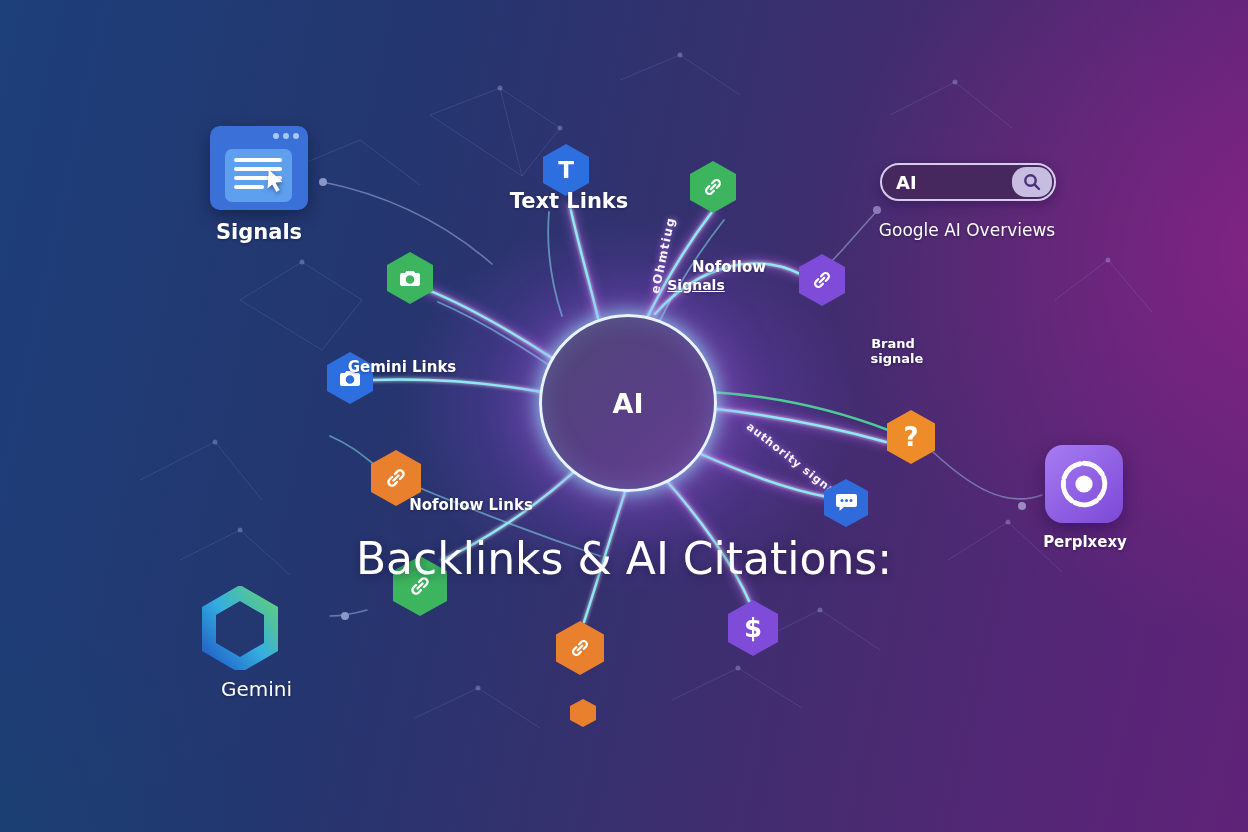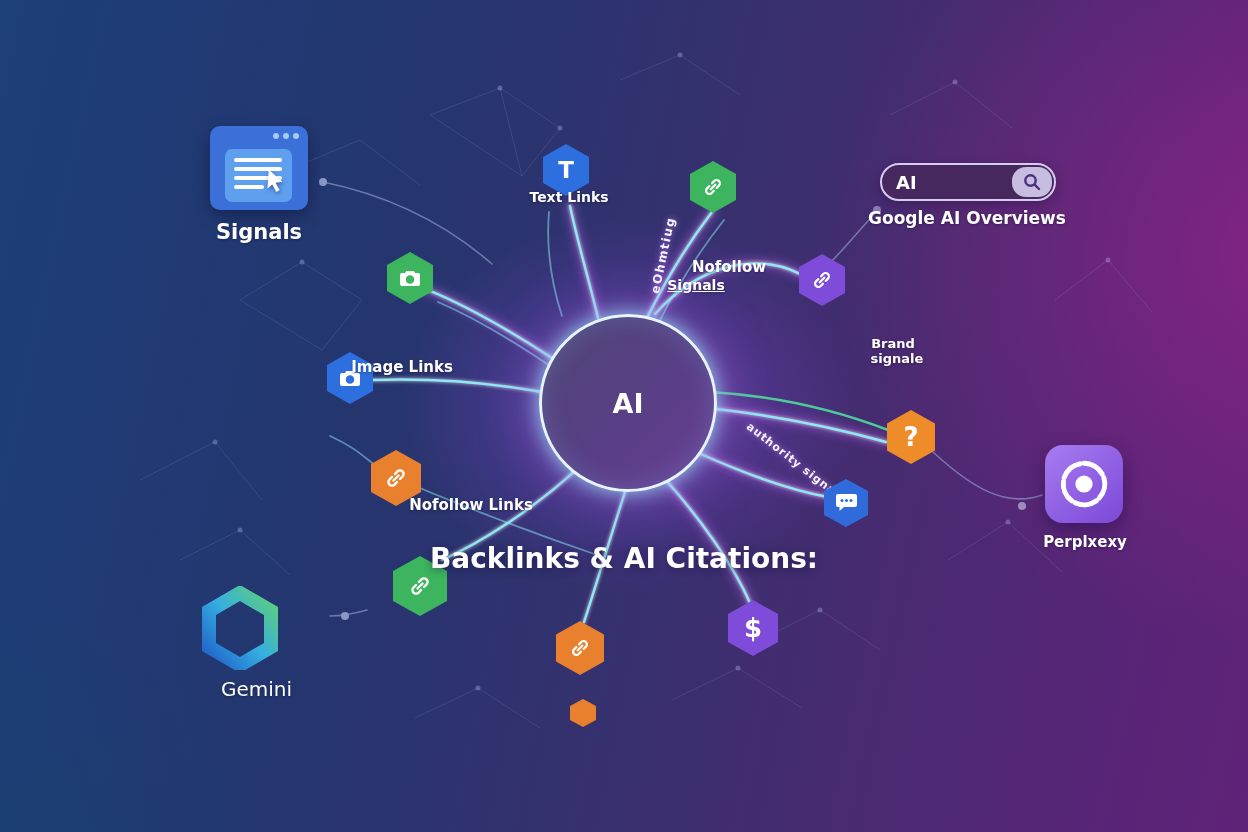--- a/index.html
+++ b/index.html
@@ -38,21 +38,21 @@
     background:linear-gradient(135deg,#504579 10%,#5a3e87 60%,#693f93 100%);
     border:3px solid #e6f4ff;
     box-shadow:0 0 20px rgba(150,235,255,.85),0 0 55px rgba(168,95,224,.55),inset 0 0 26px rgba(140,200,255,.2);
     display:flex;flex-direction:column;align-items:center;justify-content:center;
     color:#fff;font-weight:bold;text-align:center;
   }
   .core-t1{font-size:27px;line-height:31px;}
   .core-t2{font-size:29px;line-height:34px;}
   .headline{
     position:absolute;left:0;right:0;top:531px;z-index:30;text-align:center;color:#fff;
-    font-weight:bold;font-size:28px;line-height:56px;letter-spacing:0px;
+    font-weight:normal;font-size:44px;line-height:56px;letter-spacing:0px;
     text-shadow:0 2px 8px rgba(20,10,50,.45);
   }
   .curved{
     position:absolute;z-index:6;color:rgba(255,255,255,.95);font-weight:bold;font-size:12px;
     letter-spacing:1.5px;white-space:nowrap;text-shadow:0 0 6px rgba(190,130,255,.9);
   }
   
   .browser{position:absolute;left:210px;top:126px;width:98px;height:84px;z-index:10;
     background:#3b70d8;border-radius:10px;box-shadow:0 6px 16px rgba(0,0,30,.35);}
   .b-dots{position:absolute;right:9px;top:7px;display:flex;gap:4px;}
@@ -207,40 +207,40 @@
     </div>
     <svg class="b-cursor" width="30" height="30" viewBox="0 0 24 24">
       <path d="M7 3l11 9.5-5.6.9 3.3 5.8-2.6 1.5-3.3-5.9L6 18z" fill="#fff"></path>
     </svg>
   </div>
   <div class="lbl" style="left:189px;top:220px;width:140px;font-size:21px;">Signals</div>
 
   <div class="hex" style="left:543px;top:144px;width:46px;height:52px;background:#2e6fe0;">
     <span class="hex-glyph" style="font-size:23px;">T</span>
   </div>
-  <div class="lbl" style="left:509px;top:189px;width:120px;font-size:14px;">Text Links</div>
+  <div class="lbl" style="left:509px;top:189px;width:120px;font-size:21px;">Text Links</div>
 
   <div class="hex" style="left:690px;top:161px;width:46px;height:52px;background:#3cb55e;">
     <svg width="22" height="22" viewBox="0 0 24 24" fill="none" stroke="#fff" stroke-width="2.4" stroke-linecap="round">
       <path d="M9.5 14.5l5-5"></path>
         <path d="M8 11l-2.5 2.5a3.6 3.6 0 0 0 5.1 5.1L13 16"></path>
         <path d="M16 13l2.5-2.5a3.6 3.6 0 0 0-5.1-5.1L11 8"></path>
     </svg>
   </div>
 
   <div class="searchbar">
     <input class="search-input" value="AI" style="">
     <div class="search-btn">
       <svg width="20" height="20" viewBox="0 0 20 20" fill="none" stroke="#4a2f7e" stroke-width="2.4" stroke-linecap="round">
         <circle cx="8.5" cy="8.5" r="5.2"></circle>
           <path d="M12.6 12.6L17 17"></path>
       </svg>
     </div>
   </div>
-  <div class="lbl" style="left:867px;top:208px;width:200px;font-size:17px;font-weight:bold;">Google AI Overviews</div>
+  <div class="lbl" style="left:867px;top:220px;width:200px;font-size:17px;font-weight:normal;">Google AI Overviews</div>
 
   <div class="hex" style="left:799px;top:254px;width:46px;height:52px;background:#7e4cd8;">
     <svg width="22" height="22" viewBox="0 0 24 24" fill="none" stroke="#fff" stroke-width="2.4" stroke-linecap="round">
       <path d="M9.5 14.5l5-5"></path>
         <path d="M8 11l-2.5 2.5a3.6 3.6 0 0 0 5.1 5.1L13 16"></path>
         <path d="M16 13l2.5-2.5a3.6 3.6 0 0 0-5.1-5.1L11 8"></path>
     </svg>
   </div>
 
   <div class="lbl" style="left:669px;top:258px;width:120px;font-size:15px;">Nofollow</div>
@@ -291,21 +291,21 @@
   <div class="hex" style="left:387px;top:252px;width:46px;height:52px;background:#3cb55e;">
     <svg width="24" height="24" viewBox="0 0 24 24">
       <path fill="#fff" fill-rule="evenodd" d="M8.2 5h7.6l1.2 2H20a2 2 0 0 1 2 2v9a2 2 0 0 1-2 2H4a2 2 0 0 1-2-2V9a2 2 0 0 1 2-2h3l1.2-2zm3.8 4.2a4.3 4.3 0 1 0 0 8.6 4.3 4.3 0 0 0 0-8.6z"></path>
     </svg>
   </div>
   <div class="hex" style="left:327px;top:352px;width:46px;height:52px;background:#2e6fe0;">
     <svg width="24" height="24" viewBox="0 0 24 24">
       <path fill="#fff" fill-rule="evenodd" d="M8.2 5h7.6l1.2 2H20a2 2 0 0 1 2 2v9a2 2 0 0 1-2 2H4a2 2 0 0 1-2-2V9a2 2 0 0 1 2-2h3l1.2-2zm3.8 4.2a4.3 4.3 0 1 0 0 8.6 4.3 4.3 0 0 0 0-8.6z"></path>
     </svg>
   </div>
-  <div class="lbl" style="left:342px;top:358px;width:120px;font-size:15px;">Image Links</div>
+  <div class="lbl" style="left:342px;top:358px;width:120px;font-size:15px;">Gemini Links</div>
 
   <div class="hex" style="left:371px;top:450px;width:50px;height:56px;background:#e8802e;">
     <svg width="24" height="24" viewBox="0 0 24 24" fill="none" stroke="#fff" stroke-width="2.4" stroke-linecap="round">
       <path d="M9.5 14.5l5-5"></path>
         <path d="M8 11l-2.5 2.5a3.6 3.6 0 0 0 5.1 5.1L13 16"></path>
         <path d="M16 13l2.5-2.5a3.6 3.6 0 0 0-5.1-5.1L11 8"></path>
     </svg>
   </div>
   <div class="lbl" style="left:396px;top:496px;width:150px;font-size:15px;">Nofollow Links</div>
 

